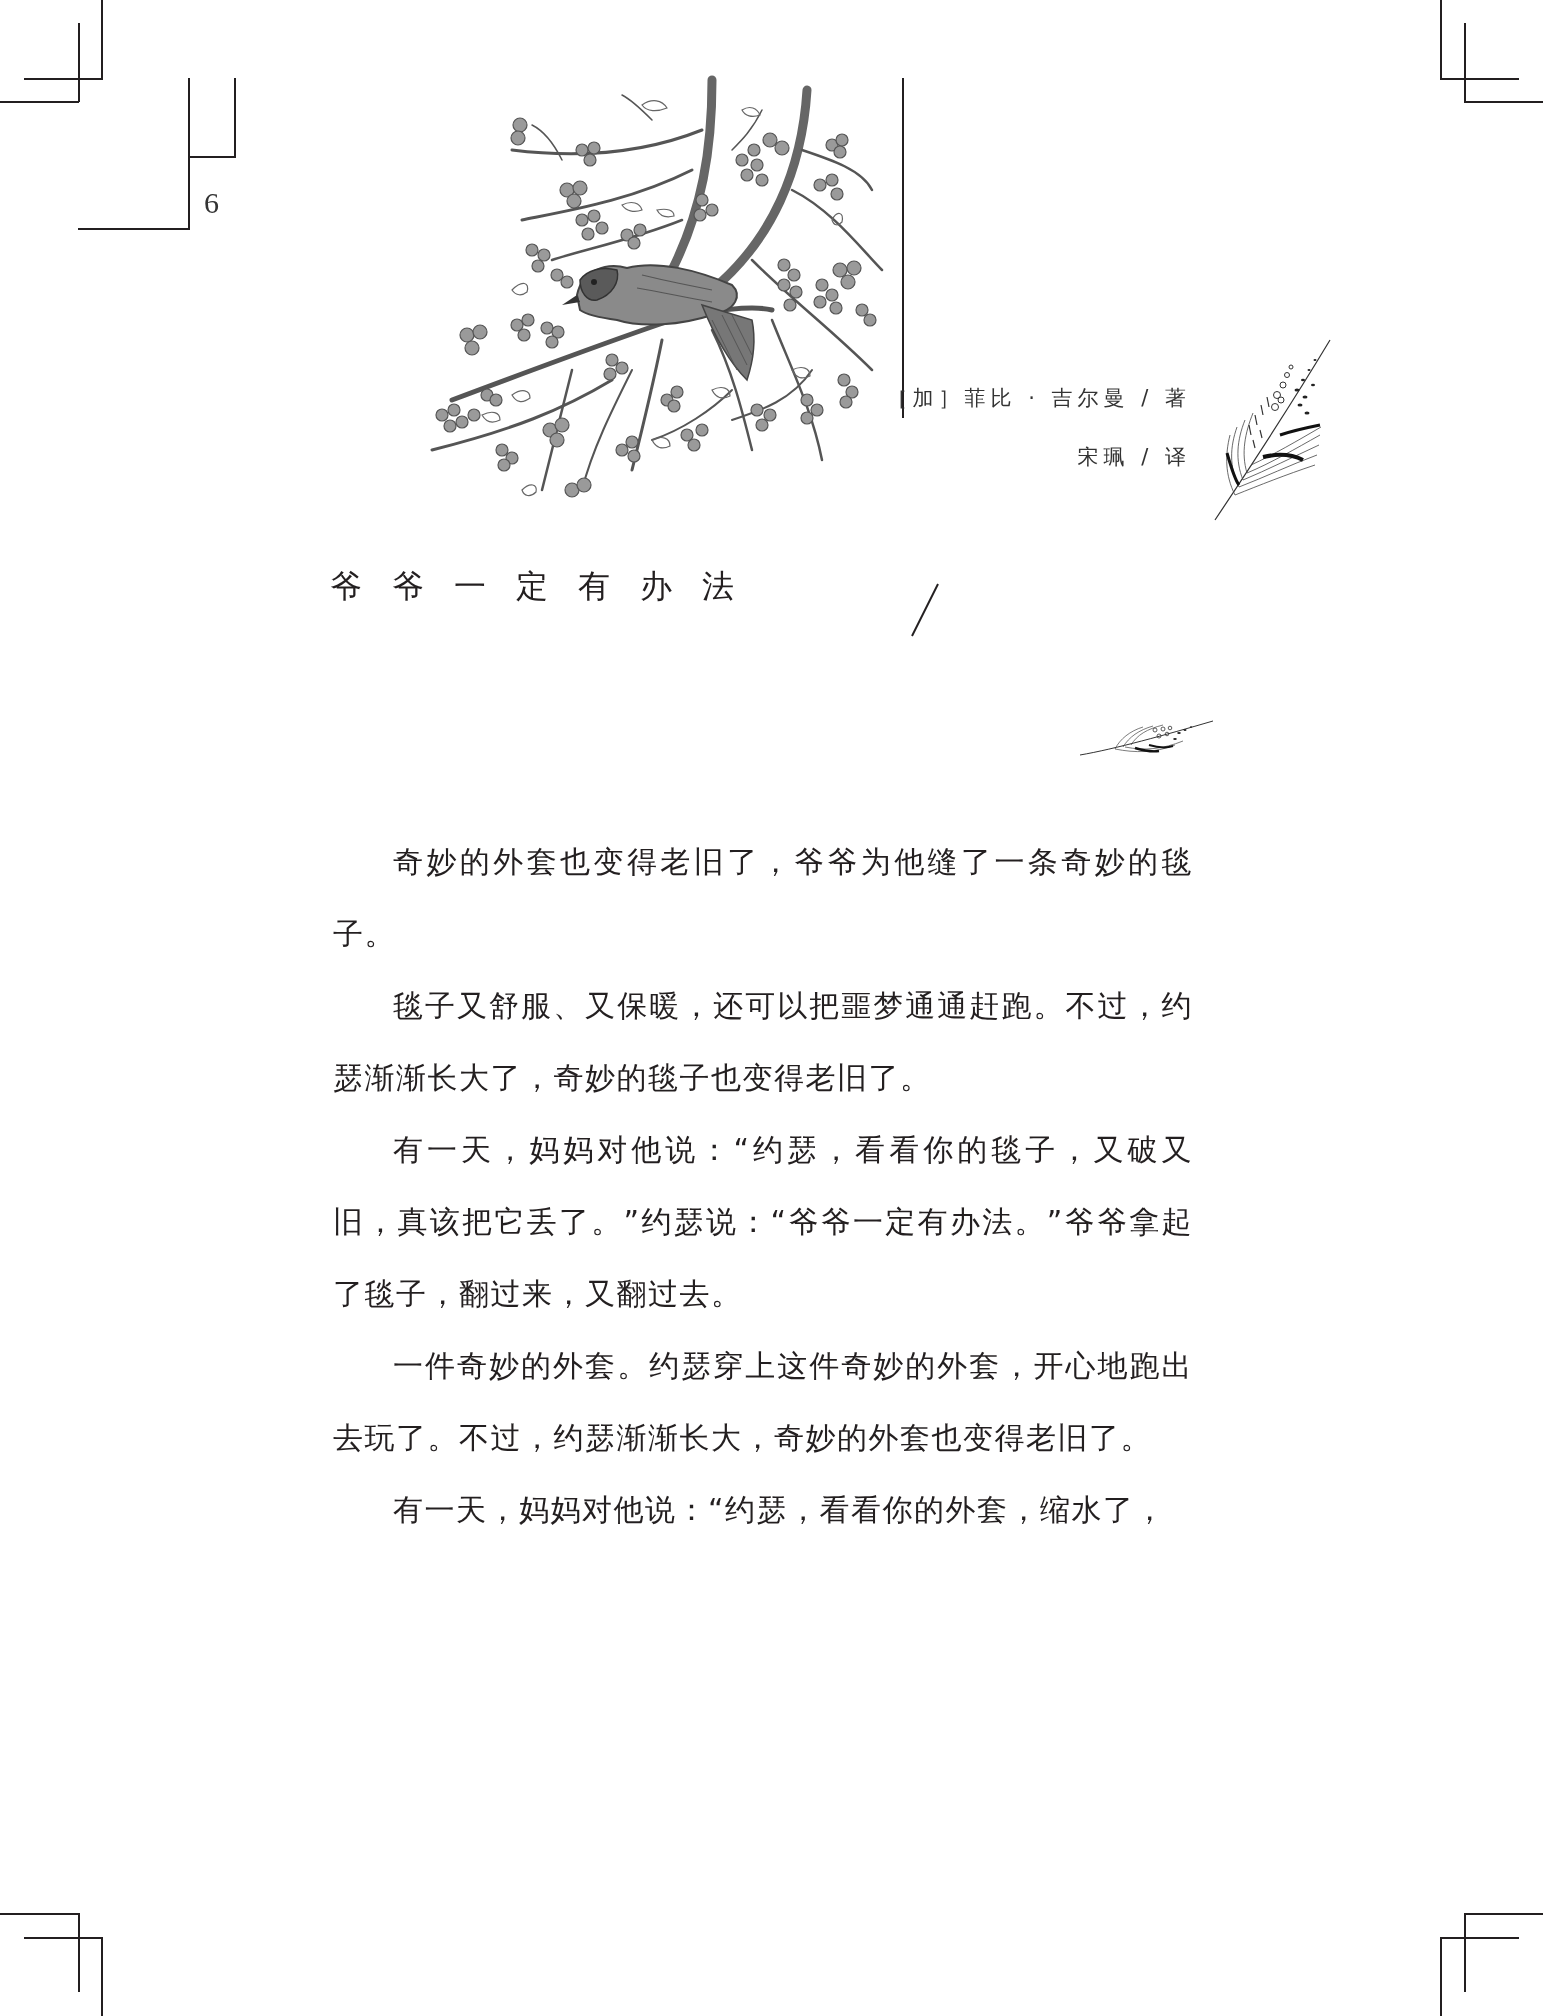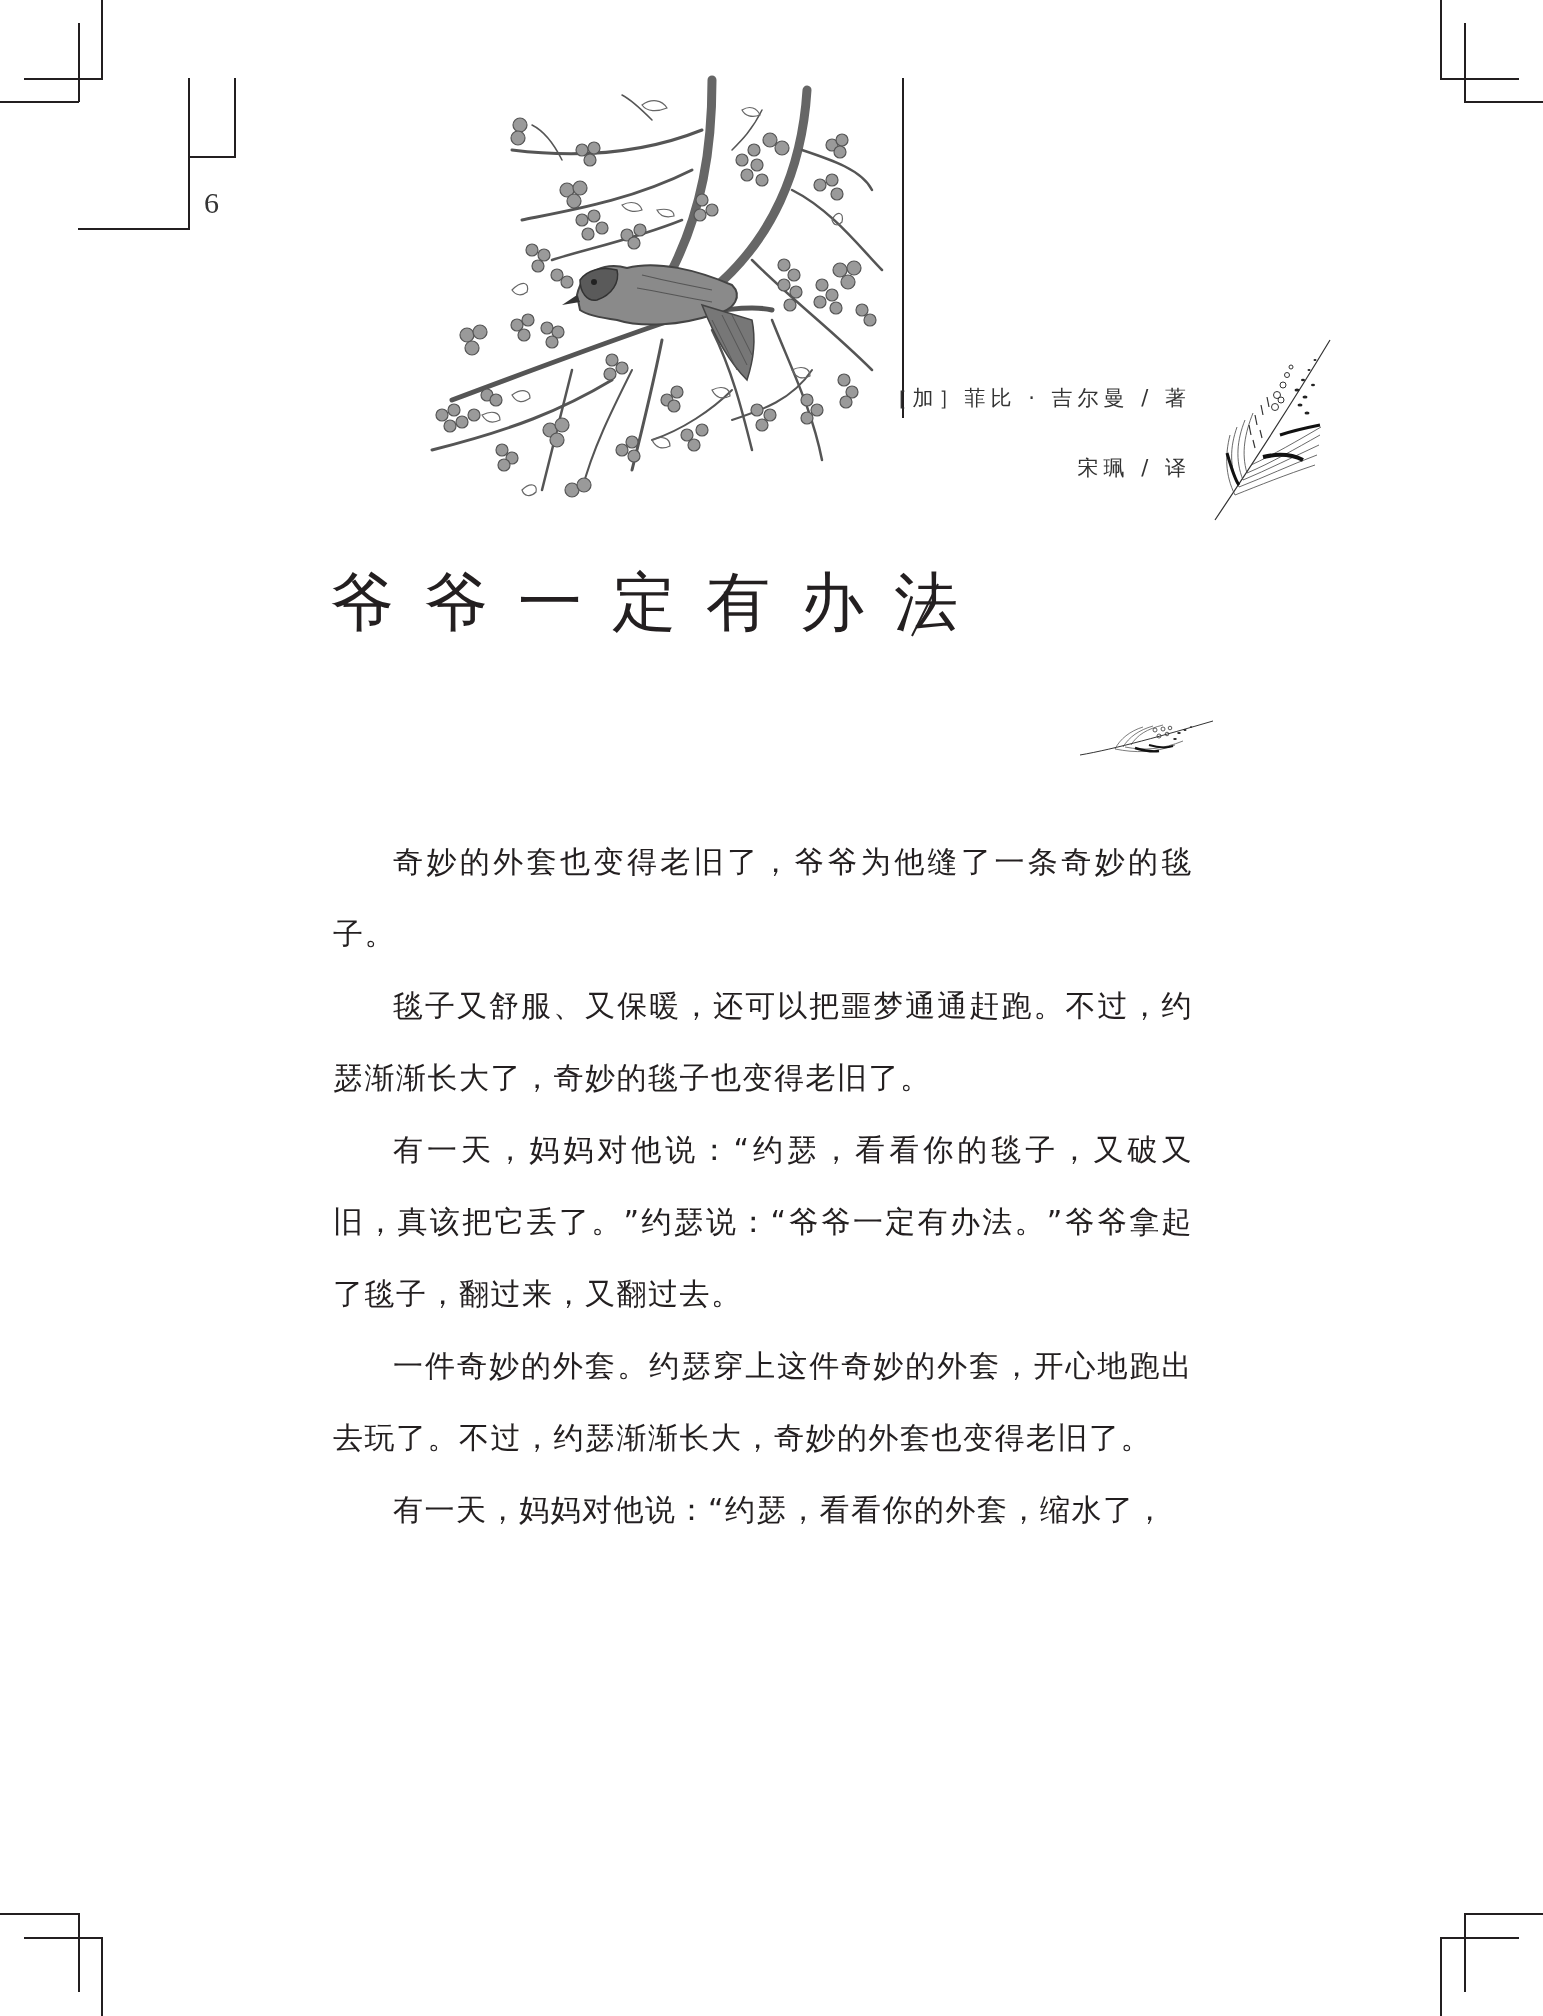--- a/index.html
+++ b/index.html
@@ -51,21 +51,21 @@
     .credits {
       position: absolute;
       right: 352px;
       top: 388px;
       text-align: right;
       font-size: 21px;
       letter-spacing: 5px;
       color: #333;
       line-height: 1;
     }
-    .credits .author { display: block; margin-bottom: 49px; }
+    .credits .author { display: block; margin-bottom: 38px; }
     .credits .translator { display: block; }
 
     .feather-large {
       position: absolute;
       left: 1205px;
       top: 335px;
       width: 130px;
       height: 190px;
     }
     .feather-small {
@@ -73,21 +73,21 @@
       left: 1075px;
       top: 715px;
       width: 140px;
       height: 45px;
     }
 
     .title {
       position: absolute;
       left: 330px;
       top: 570px;
-      font-size: 64px;
+      font-size: 32px;
       letter-spacing: 30px;
       line-height: 1;
       color: #231f20;
       white-space: nowrap;
     }
     .title-slash {
       position: absolute;
       left: 906px;
       top: 580px;
       width: 40px;

